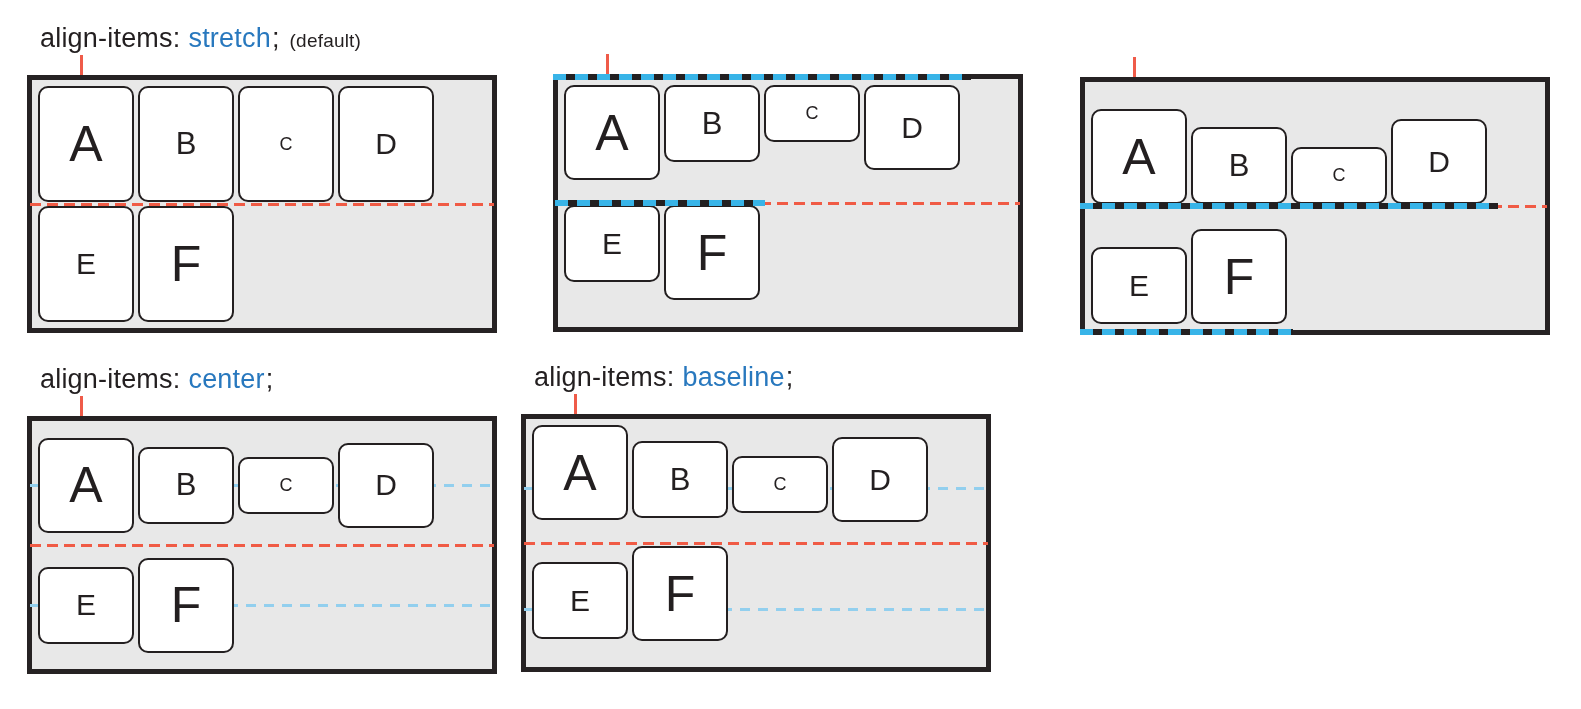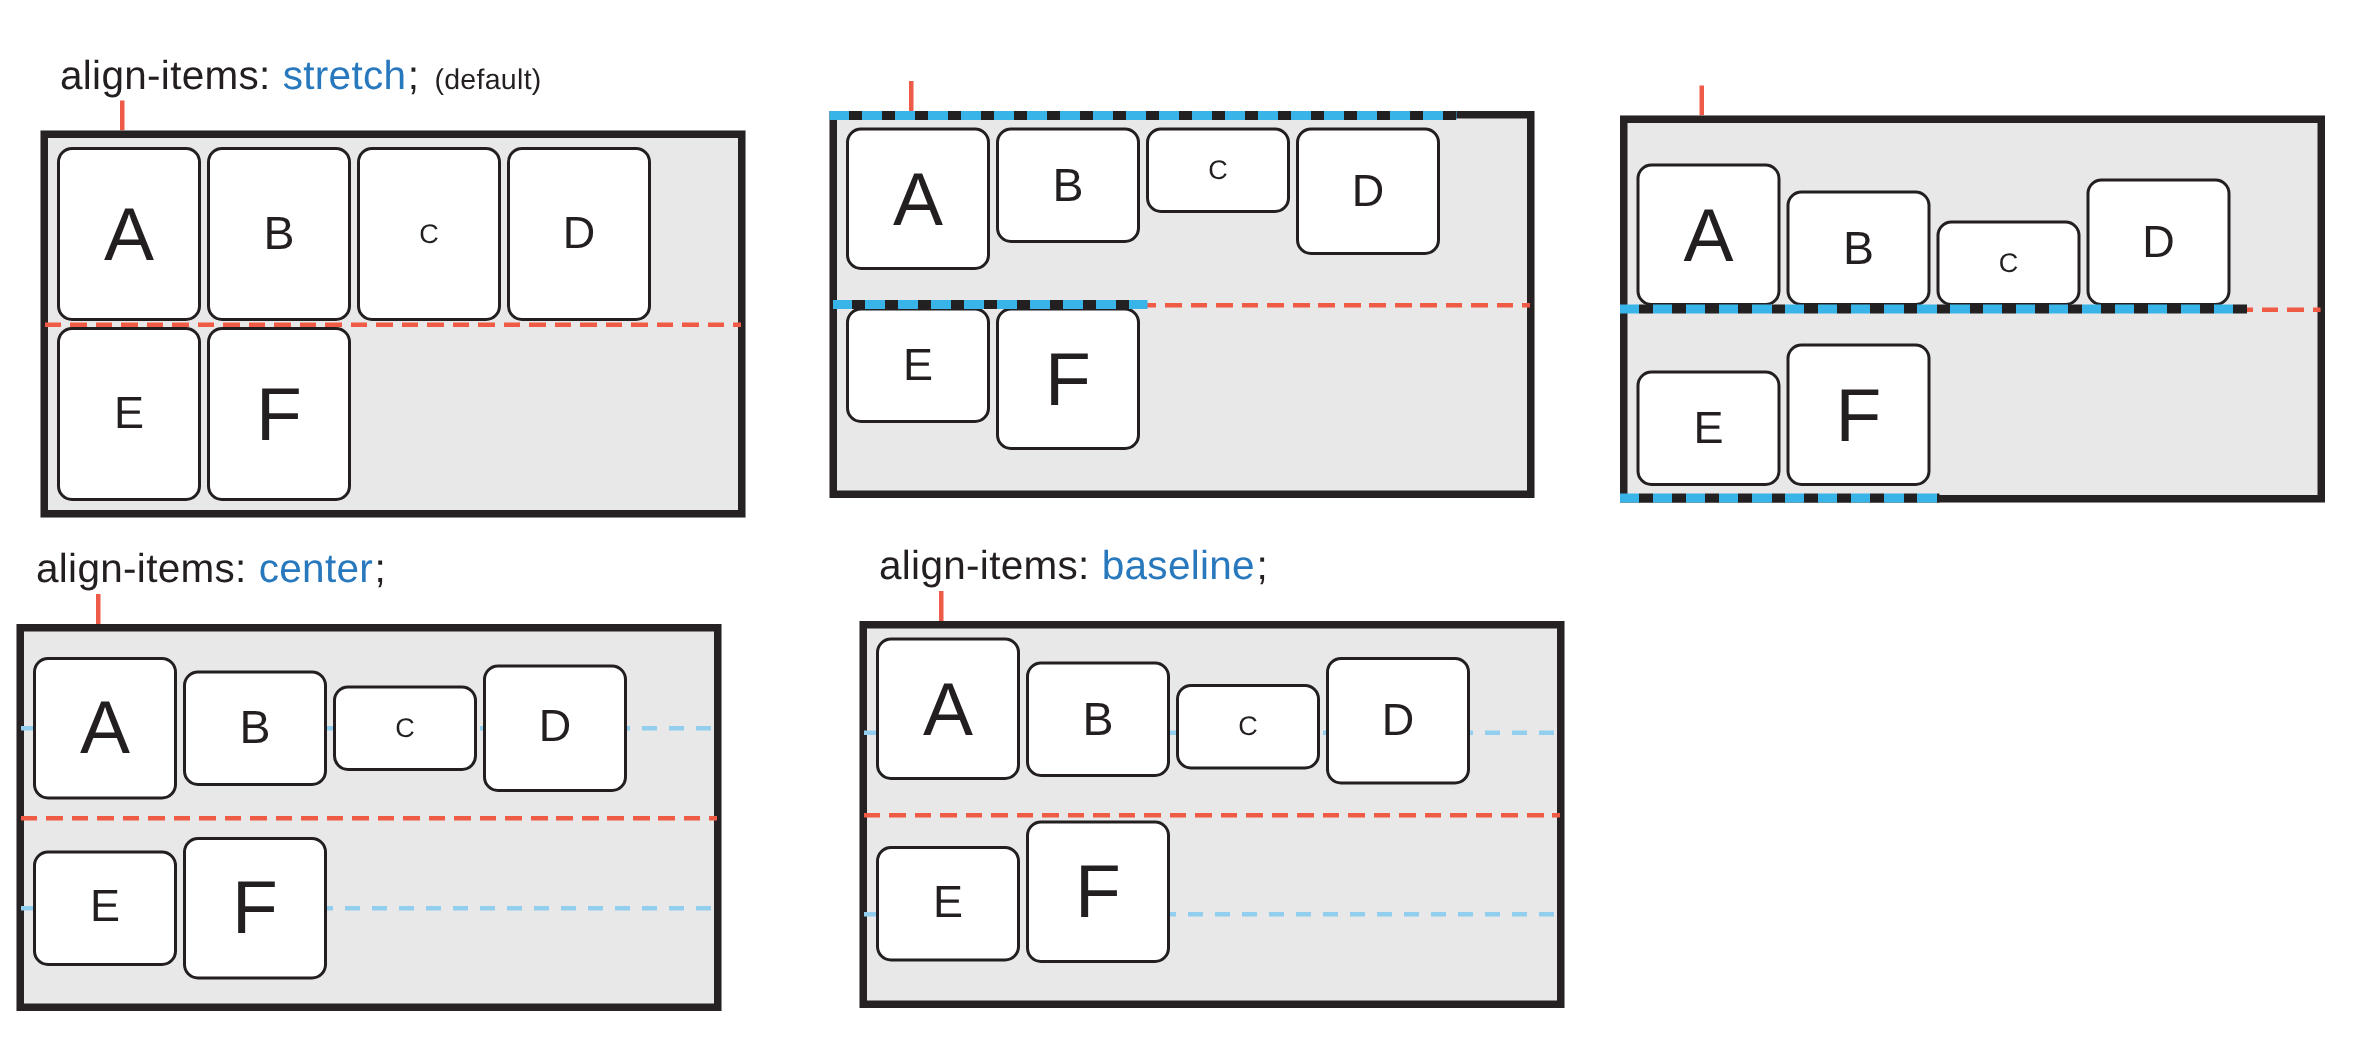--- a/index.html
+++ b/index.html
@@ -48,21 +48,21 @@
     background:repeating-linear-gradient(90deg,#92cfee 0 10px,transparent 10px 18px);
   }
   .line-strong{
     height:6px;z-index:3;
     background:repeating-linear-gradient(90deg,#38b4e8 0 13px,#232021 13px 22px);
   }
 </style>
 </head>
 <body>
 
-<div class="panel" style="left:27px;top:87px;">
+<div class="panel" style="left:27px;top:75px;">
   <div class="panel-title">
     <span class="pt-prop">align-items:</span><span class="pt-val">stretch</span><span class="pt-suffix">;</span><span class="pt-note">(default)</span>
   </div>
   <div class="tick"></div>
   <div class="flex-container align-stretch">
     <div class="guide line-red" style="top:123px;"></div>
     <div class="item i-a">
         <span class="item-label">A</span>
       </div>
     <div class="item i-b">
@@ -130,21 +130,21 @@
       </div>
     <div class="item i-e">
         <span class="item-label">E</span>
       </div>
     <div class="item i-f">
         <span class="item-label">F</span>
       </div>
   </div>
 </div>
 
-<div class="panel" style="left:11px;top:416px;">
+<div class="panel" style="left:27px;top:416px;">
   <div class="panel-title">
     <span class="pt-prop">align-items:</span><span class="pt-val">center</span><span class="pt-suffix">;</span>
   </div>
   <div class="tick"></div>
   <div class="flex-container align-center">
     <div class="guide line-soft" style="top:63px;"></div>
     <div class="guide line-red" style="top:123px;"></div>
     <div class="guide line-soft" style="top:183px;"></div>
     <div class="item i-a">
         <span class="item-label">A</span>
@@ -160,21 +160,21 @@
       </div>
     <div class="item i-e">
         <span class="item-label">E</span>
       </div>
     <div class="item i-f">
         <span class="item-label">F</span>
       </div>
   </div>
 </div>
 
-<div class="panel" style="left:573px;top:414px;">
+<div class="panel" style="left:521px;top:414px;">
   <div class="panel-title">
     <span class="pt-prop">align-items:</span><span class="pt-val">baseline</span><span class="pt-suffix">;</span>
   </div>
   <div class="tick"></div>
   <div class="flex-container align-baseline">
     <div class="guide line-soft" style="top:68px;"></div>
     <div class="guide line-red" style="top:123px;"></div>
     <div class="guide line-soft" style="top:189px;"></div>
     <div class="item i-a">
         <span class="item-label">A</span>

